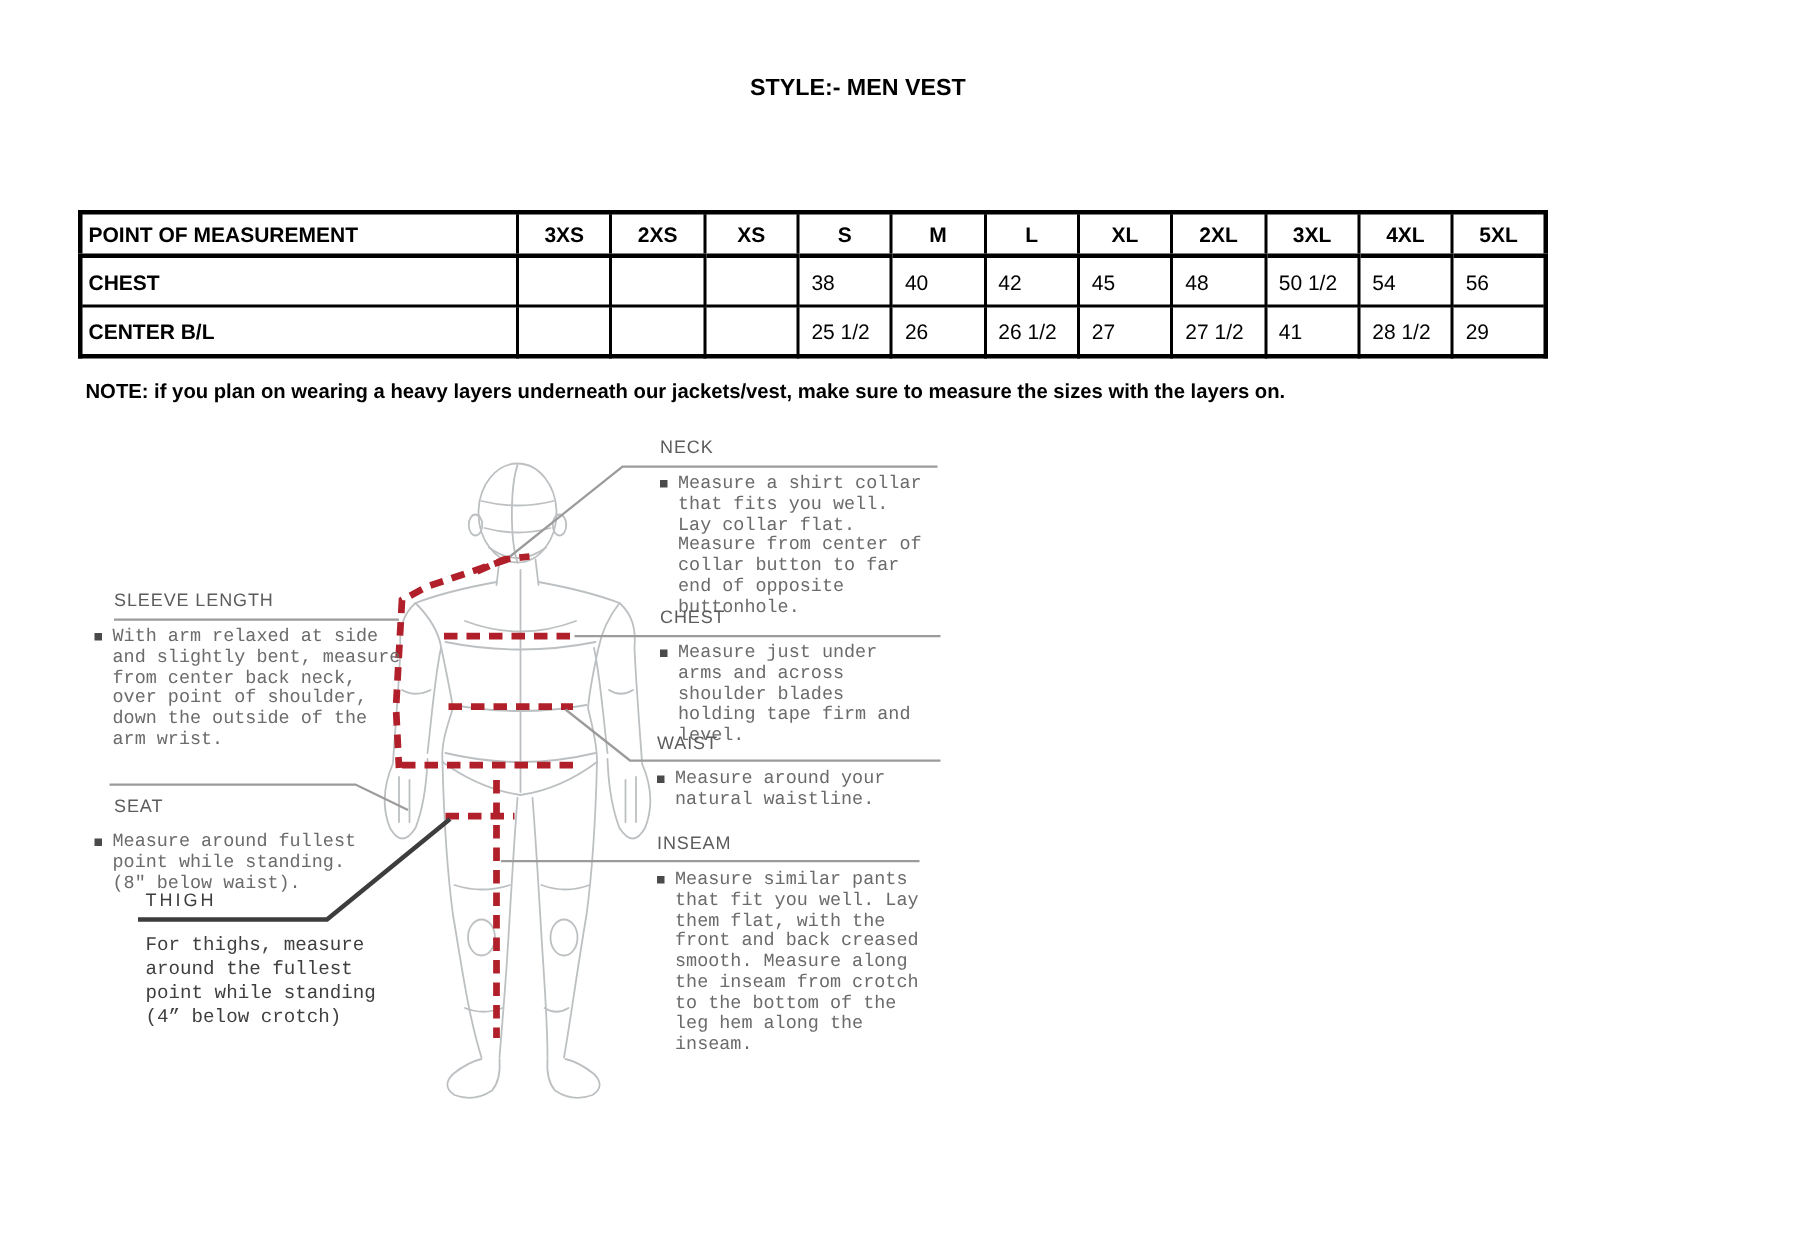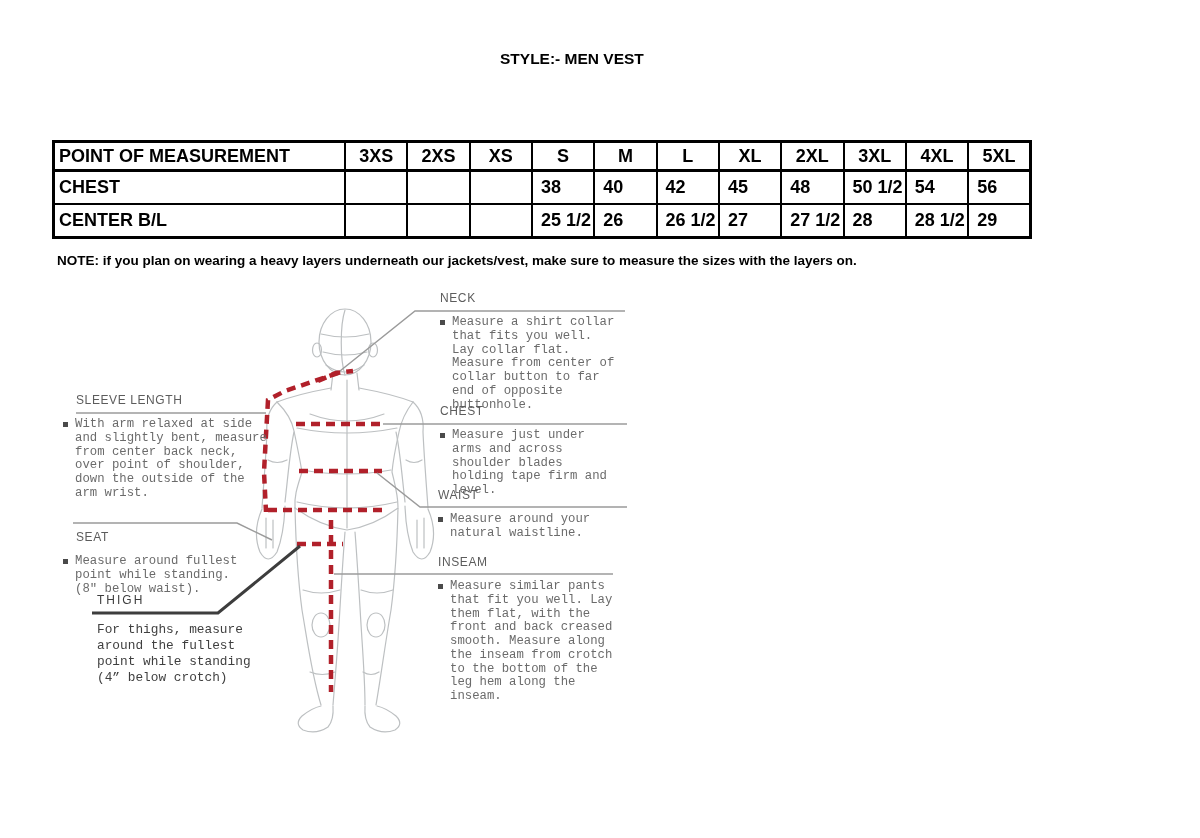--- a/index.html
+++ b/index.html
@@ -6,24 +6,24 @@
   body{
     width:1200px;height:838px;position:relative;background:#ffffff;overflow:hidden;
     font-family:"Liberation Sans",sans-serif;color:#000;
   }
   
   .doc-title{position:absolute;left:500px;top:50px;display:flex;gap:24px;
     font-size:15.5px;font-weight:bold;white-space:nowrap;}
   
   .size-table{position:absolute;left:52px;top:140px;width:980px;border-collapse:collapse;
     table-layout:fixed;border:3px solid #000;}
-  .size-table th,.size-table td{border:2px solid #000;font-size:18px;overflow:hidden;white-space:nowrap;}
+  .size-table th,.size-table td{border:2px solid #000;font-size:14px;overflow:hidden;white-space:nowrap;}
   .size-table th{height:24px;font-weight:bold;text-align:center;padding:1px 2px;}
   .size-table th.pom{text-align:left;padding-left:4px;width:283px;}
-  .size-table td{height:29px;text-align:left;padding-left:8px;font-weight:bold;}
+  .size-table td{height:29px;text-align:left;padding-left:8px;font-weight:normal;}
   .size-table td.rowlabel{font-weight:bold;padding-left:4px;}
   .size-table thead th{border-bottom:3px solid #000;}
   
   .note-line{position:absolute;left:57px;top:253px;font-size:13.5px;font-weight:bold;white-space:nowrap;}
   
   .diagram-svg{position:absolute;left:40px;top:280px;}
   .fig{stroke:var(--figure,#bdc0c2);stroke-width:1.2;fill:none;stroke-linecap:round;stroke-linejoin:round;}
   .mline{stroke:var(--measure-line,#b1202a);stroke-width:4.5;fill:none;stroke-dasharray:9 6;}
   .conn{stroke:var(--connector,#9b9b9b);stroke-width:1.5;fill:none;}
   .thickline{stroke:var(--thigh-line,#3d3d3d);stroke-width:3;fill:none;}
@@ -77,21 +77,21 @@
       <tr>
         <td class="rowlabel">CENTER B/L</td>
         <td></td>
         <td></td>
         <td></td>
         <td>25 1/2</td>
         <td>26</td>
         <td>26 1/2</td>
         <td>27</td>
         <td>27 1/2</td>
-        <td>28</td>
+        <td>41</td>
         <td>28 1/2</td>
         <td>29</td>
       </tr>
     </tbody>
 </table>
 
 <div class="note-line">NOTE: if you plan on wearing a heavy layers underneath our jackets/vest, make sure to measure the sizes with the layers on.</div>
 
 <svg class="diagram-svg" width="620" height="470" viewBox="0 0 620 470" xmlns="http://www.w3.org/2000/svg">
 

